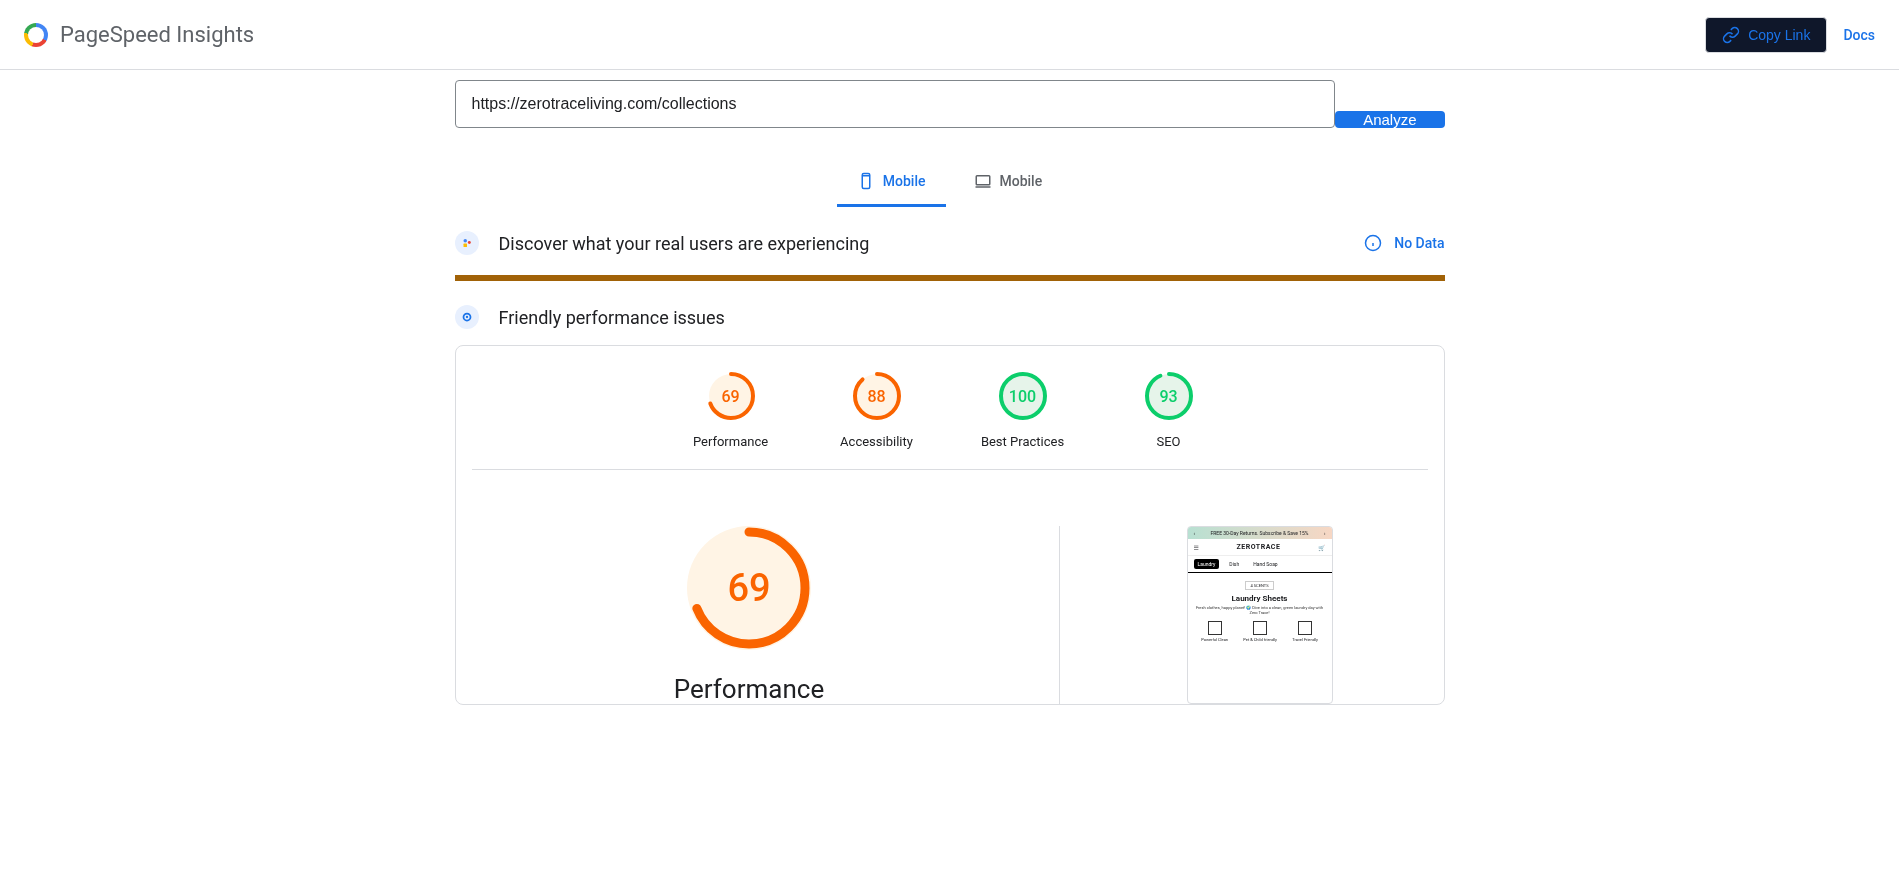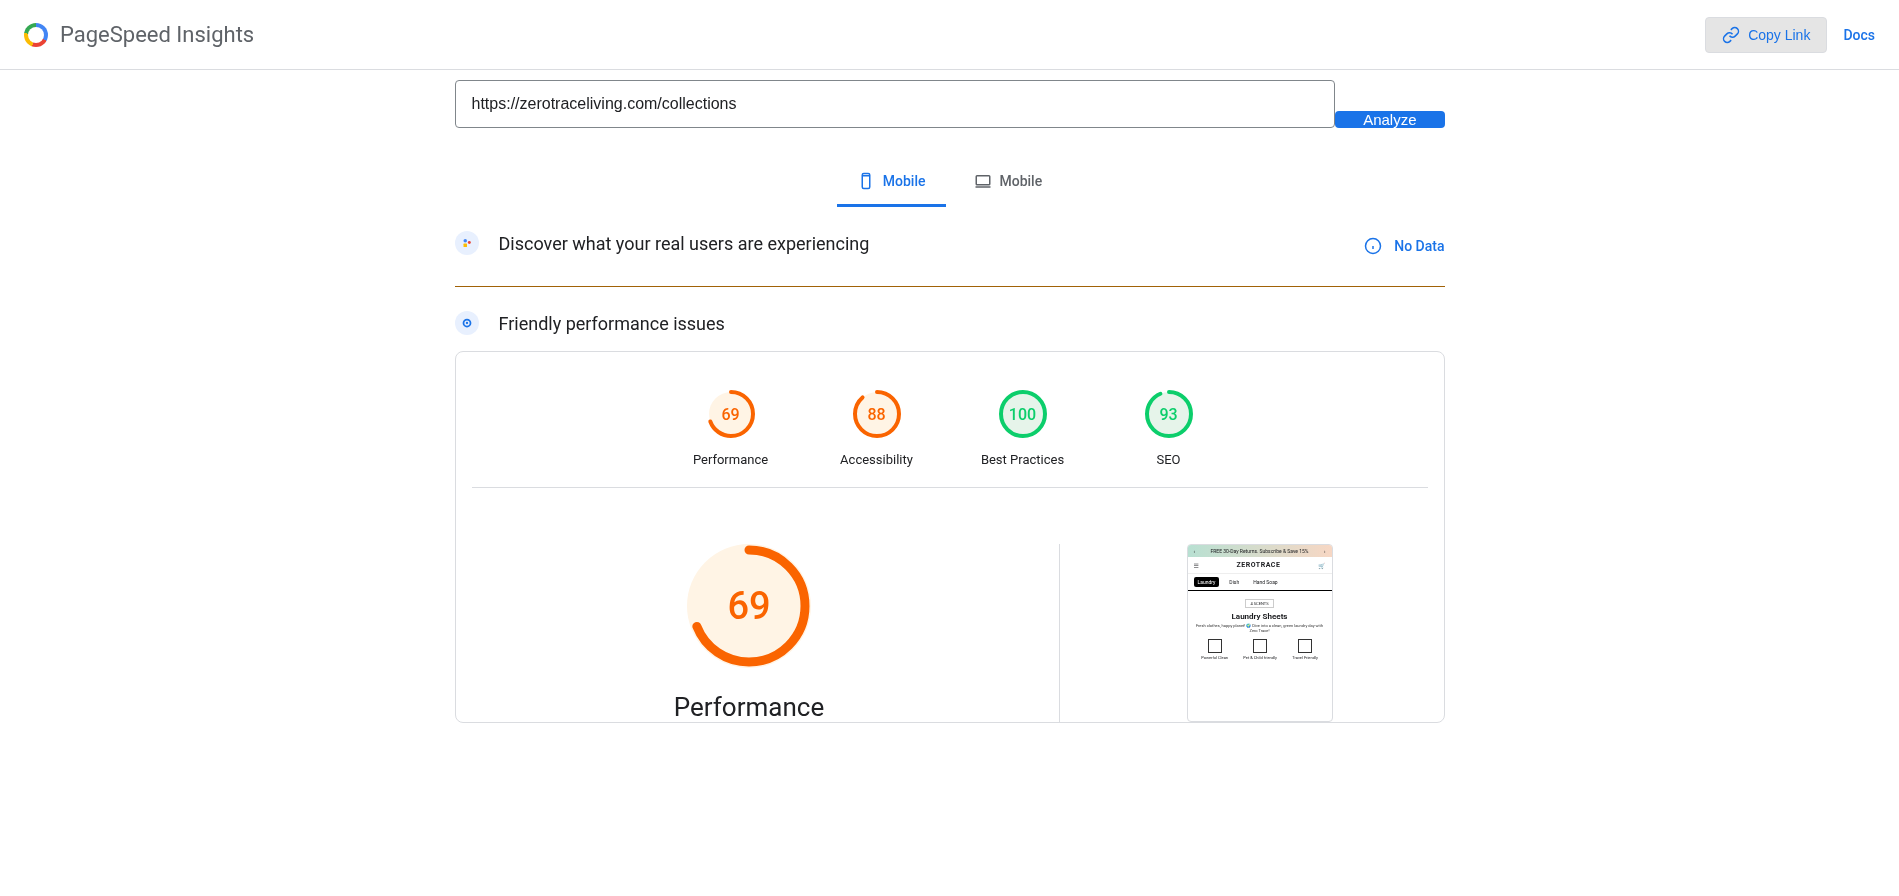--- a/index.html
+++ b/index.html
@@ -31,21 +31,21 @@
   background: #fff;
   border-radius: 50%;
 }
 .app-title { font-size: 22px; color: #5f6368; font-weight: 400; }
 .header-right { display: flex; align-items: center; gap: 16px; }
 .copy-link-btn {
   display: flex; align-items: center; gap: 8px;
   padding: 8px 16px;
   border: 1px solid #dadce0;
   border-radius: 4px;
-  background: #e5e5e5;
+  background: #0f172a;
   color: #1a73e8;
   font-size: 14px;
   font-weight: 500;
   cursor: pointer;
 }
 .docs-link {
   color: #1a73e8;
   font-size: 14px;
   font-weight: 500;
   text-decoration: none;
@@ -87,44 +87,44 @@
   padding: 12px 20px 14px;
   cursor: pointer;
   color: #5f6368;
   font-weight: 500;
   border-bottom: 3px solid transparent;
 }
 .tab.active { color: #1a73e8; border-bottom-color: #1a73e8; }
 .tab-icon { width: 18px; height: 18px; }
 .section-row {
   display: flex;
-  align-items: flex-end;
+  align-items: center;
   justify-content: space-between;
-  padding: 24px 0 31px;
-  border-bottom: 1px solid #a16207;
+  padding: 24px 0 20px;
+  border-bottom: 6px solid #a16207;
 }
 .section-left { display: flex; align-items: center; gap: 20px; }
 .section-icon {
   width: 24px; height: 24px;
   border-radius: 50%;
   display: flex; align-items: center; justify-content: center;
 }
 .section-title { font-size: 18px; color: #202124; }
 .no-data-group { display: flex; align-items: center; gap: 12px; }
 .no-data-link { color: #1a73e8; font-size: 14px; font-weight: 500; cursor: pointer; }
 .info-icon { width: 18px; height: 18px; color: #1a73e8; }
 .diagnose-row {
   display: flex; align-items: center; gap: 20px;
   padding: 24px 0 8px;
 }
 .card {
   border: 1px solid #dadce0;
   border-radius: 8px;
   margin-top: 8px;
-  padding: 36px 0 0;
+  padding: 24px 0 0;
 }
 .gauges {
   display: flex;
   justify-content: center;
   gap: 56px;
   padding: 0 0 20px;
   border-bottom: 1px solid #dadce0;
   margin: 0 16px;
 }
 .gauge-item {

